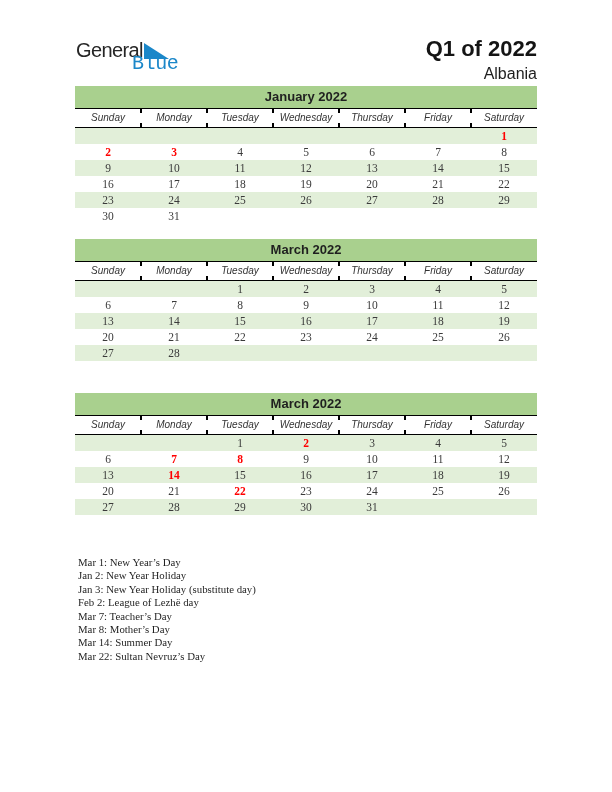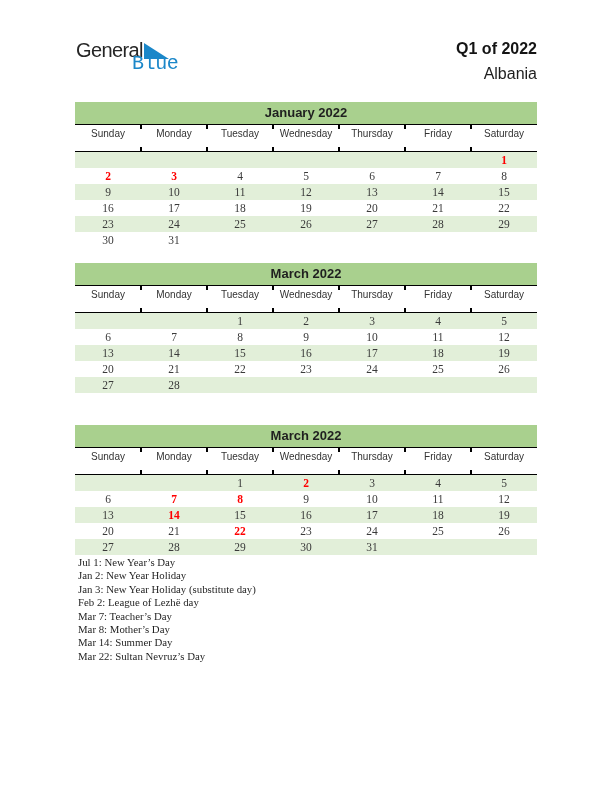--- a/index.html
+++ b/index.html
@@ -26,40 +26,41 @@
     clip-path: polygon(0 0, 0 100%, 100% 100%);
     margin-left: 1px; margin-bottom: 1px;
   }
   .logo-blue-text {
     font-size: 20px; color: var(--logo-blue, #1b87c9);
     letter-spacing: -0.4px; margin-top: -6px; margin-left: 56px; line-height: 20px; font-family: Liberation Mono, monospace;
   }
 
   
   .title-block { position: absolute; right: 75px; top: 36px; text-align: right; }
-  .quarter-title { font-size: 16px; font-weight: 600; color: #141414; line-height: 26px; }
+  .quarter-title { font-size: 22px; font-weight: 600; color: #141414; line-height: 26px; }
   .country { font-size: 16px; color: #1d1d1d; margin-top: 3px; }
 
   
-  .months { position: absolute; left: 75px; top: 102px; width: 462px; }
+  .months { position: absolute; left: 75px; top: 86px; width: 462px; }
   table.month { width: 100%; border-collapse: collapse; table-layout: fixed; }
   table.month:nth-of-type(1) { margin-bottom: 15px; }
   table.month:nth-of-type(2) { margin-bottom: 32px; }
   tr.month-title th {
     background: var(--header-green, #a9d08e);
     font-size: 13px; font-weight: bold; color: #1f1f1f;
     padding: 4px 0; line-height: 14px;
   }
   tr.weekday-row th {
     background: #ffffff;
     font-size: 10px; font-weight: normal; color: #333333;
-    padding: 3px 0 12px;
+    padding: 3px 0 4px;
     border-top: 1.5px solid #000;
     border-bottom: 1.5px solid #000;
     position: relative;
+    font-style: italic;
   }
   tr.weekday-row th + th::before {
     content: ""; position: absolute; left: -0.75px; top: 0;
     width: 1.5px; height: 4px; background: #000;
   }
   tr.weekday-row th + th::after {
     content: ""; position: absolute; left: -0.75px; bottom: 0;
     width: 1.5px; height: 4px; background: #000;
   }
   tbody td {
@@ -291,21 +292,21 @@
             <td>30</td>
             <td>31</td>
             <td></td>
             <td></td>
           </tr>
         </tbody>
       </table>
     </div>
 
   <div class="holidays" id="holidays">
-      <div>Jul 1: New Year’s Day</div>
+      <div>Mar 1: New Year’s Day</div>
       <div>Jan 2: New Year Holiday</div>
       <div>Jan 3: New Year Holiday (substitute day)</div>
       <div>Feb 2: League of Lezhë day</div>
       <div>Mar 7: Teacher’s Day</div>
       <div>Mar 8: Mother’s Day</div>
       <div>Mar 14: Summer Day</div>
       <div>Mar 22: Sultan Nevruz’s Day</div>
     </div>
 
 </div>

